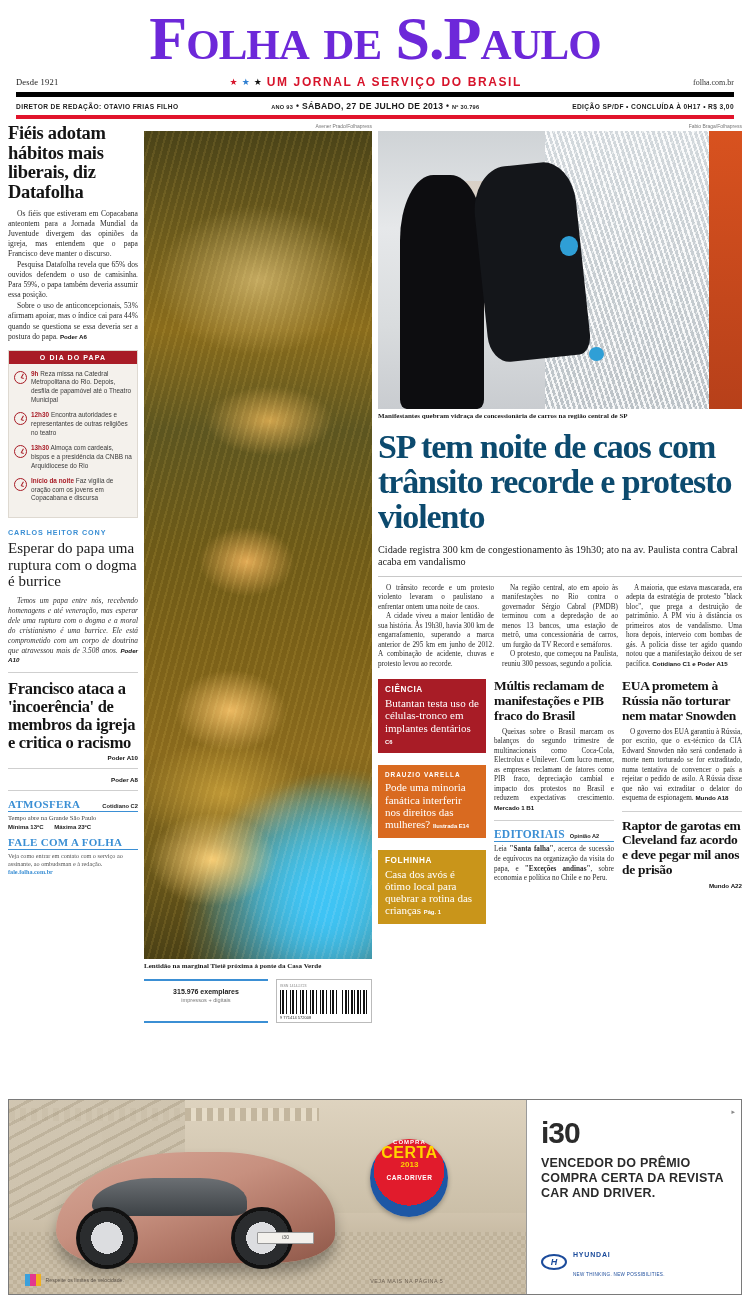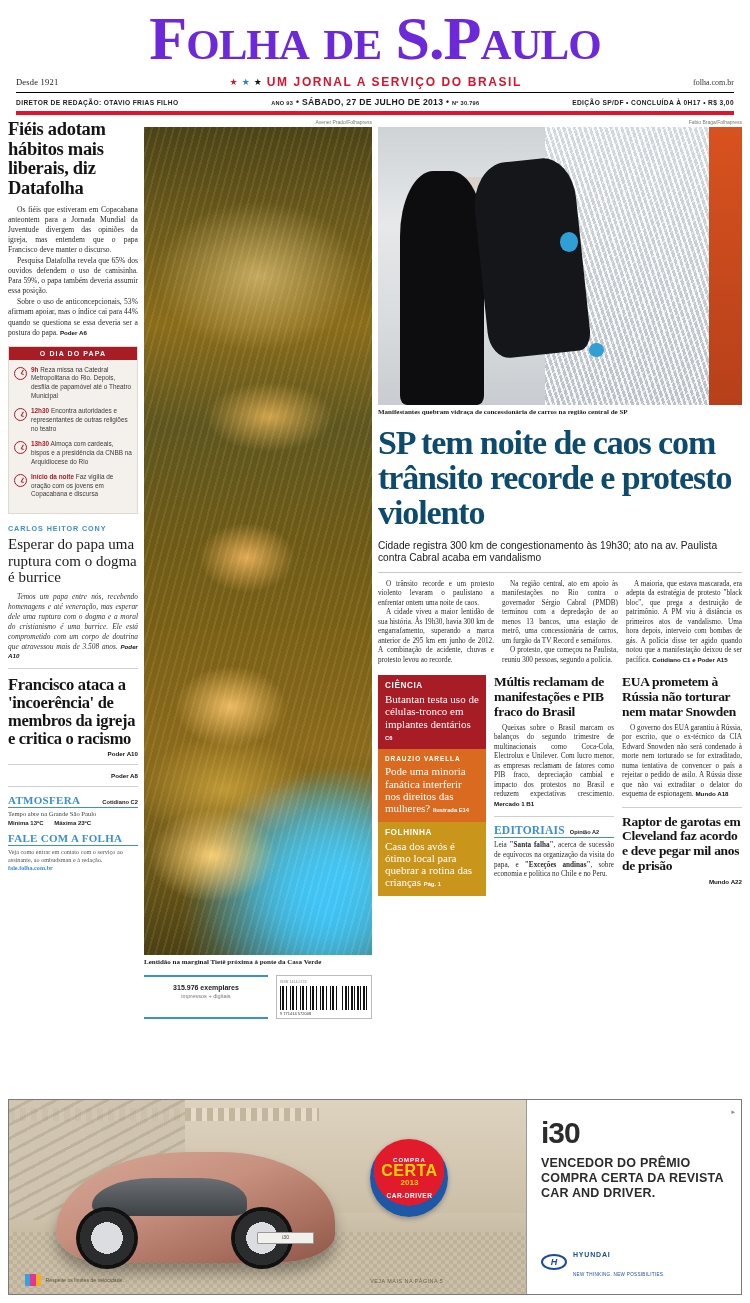--- a/index.html
+++ b/index.html
@@ -21,21 +21,21 @@
     font-size: 62px;
     line-height: 1.05;
     letter-spacing: -1px;
     color: #6d28d9;
     font-variant: small-caps;
     white-space: nowrap;
   }
   .mast-row1 {
     display: flex; align-items: center; justify-content: space-between;
     padding: 4px 0 3px 0;
-    border-bottom: 1px solid #000000;
+    border-bottom: 5px solid #000000;
     font-size: 8px;
   }
   .mast-since { font-family:"Liberation Serif", serif; font-size: 8.5px; color:#222; letter-spacing:.2px;}
   .mast-slogan { display:flex; align-items:center; gap:5px; }
   .stars { display:flex; gap:4px; }
   .star { font-size: 9px; line-height: 1; }
   .s-red { color:#d7142b; } .s-blue { color:#2f7fd1; } .s-black { color:#111; }
   .slogan-txt {
     color:#d7142b; font-family:"Liberation Sans", sans-serif; font-weight:bold;
     font-size: 12px; letter-spacing: 1.6px;
@@ -191,34 +191,34 @@
   .cap-right {
     font-family:"Liberation Serif", serif; font-weight:bold; font-size:7px;
     color:#1b1b1b; padding:3px 0 0 0;
   }
   .mega {
     font-family:"Liberation Serif", serif; font-weight:bold;
     font-size: 34px; line-height:1.04; letter-spacing:-1.1px; color:#0c4a6e;
     margin-top: 9px;
   }
   .sub-lede {
-    font-family:Liberation Sans, sans-serif; font-size:10.2px; line-height:1.22;
+    font-family:Liberation Serif, serif; font-size:10.2px; line-height:1.22;
     color:#1a1a1a; margin-top:9px; padding-bottom:7px; border-bottom:1px solid #c8c8c8;
   }
   .three-col { display:flex; gap:8px; margin-top:7px; }
   .three-col > div { flex:1; }
   .tc-txt { font-size:7.2px; line-height:1.32; text-align:justify; color:#2a2a2a; }
   .tc-txt p { text-indent:8px; }
 
   .lower { display:flex; gap:8px; margin-top:10px; }
   .lower-c1 { width:108px; flex:none; }
   .lower-c2 { flex:1; }
   .lower-c3 { flex:1; }
 
-  .tag-box { padding:6px 7px 7px 7px; color:#fff; margin-bottom:0; }
+  .tag-box { padding:6px 7px 7px 7px; color:#fff; margin-bottom:12px; }
   .tag-red { background:#a81c26; }
   .tag-orange { background:#d96a20; }
   .tag-gold { background:#c9951a; }
   .tag-label {
     font-family:"Liberation Sans", sans-serif; font-weight:bold;
     font-size:8.2px; letter-spacing:.6px; margin-bottom:3px;
   }
   .tag-label.small { font-size:6.4px; letter-spacing:1px; }
   .tag-txt { font-family:"Liberation Serif", serif; font-size:11px; line-height:1.12; }
   .tag-txt .rf { font-family:"Liberation Sans", sans-serif; font-weight:bold; font-size:5.8px; }
@@ -266,21 +266,21 @@
   .ad-wheel { position:absolute; bottom:13%; width:12%; height:0; padding-bottom:12%;
      background: radial-gradient(circle, #dcdde0 0 36%, #2a2c2e 36% 62%, #111 62% 100%);
      border-radius:50%; }
   .ad-w1 { left:13%; } .ad-w2 { left:43%; }
   .ad-plate { position:absolute; left:48%; bottom:26%; width:11%; height:6%; background:#f2f0ec; border:1px solid #999; border-radius:1px;
      font-family:"Liberation Sans", sans-serif; font-size:5px; color:#444; text-align:center; line-height:1.6;}
   .ad-seal {
     position:absolute; right:15%; top:20%; width:78px; height:78px; border-radius:50%;
     background: radial-gradient(circle at 50% 40%, #e11b2c 0 58%, #1d57a5 58% 100%);
     color:#fff; text-align:center; font-family:"Liberation Sans", sans-serif; font-weight:bold;
-    display:flex; flex-direction:column; align-items:center; justify-content:center; gap:0;
+    display:flex; flex-direction:column; align-items:center; gap:0;
     box-shadow:0 2px 5px rgba(0,0,0,.3);
   }
   .seal-1 { font-size:6px; letter-spacing:1px; }
   .seal-2 { font-size:16px; color:#ffd400; line-height:1; letter-spacing:.5px;}
   .seal-3 { font-size:8px; color:#ffd400; line-height:1.1;}
   .seal-4 { font-size:6.5px; margin-top:4px; letter-spacing:.5px;}
   .ad-legal { position:absolute; left:3%; bottom:4%; display:flex; align-items:center; gap:5px;}
   .ad-flag { width:16px; height:12px; background:
      linear-gradient(90deg,#3aa0dc 0 33%, #e3368f 33% 66%, #f2b01e 66% 100%); }
   .ad-legal-txt { font-family:"Liberation Sans", sans-serif; font-size:5.2px; color:#5b5248;}

